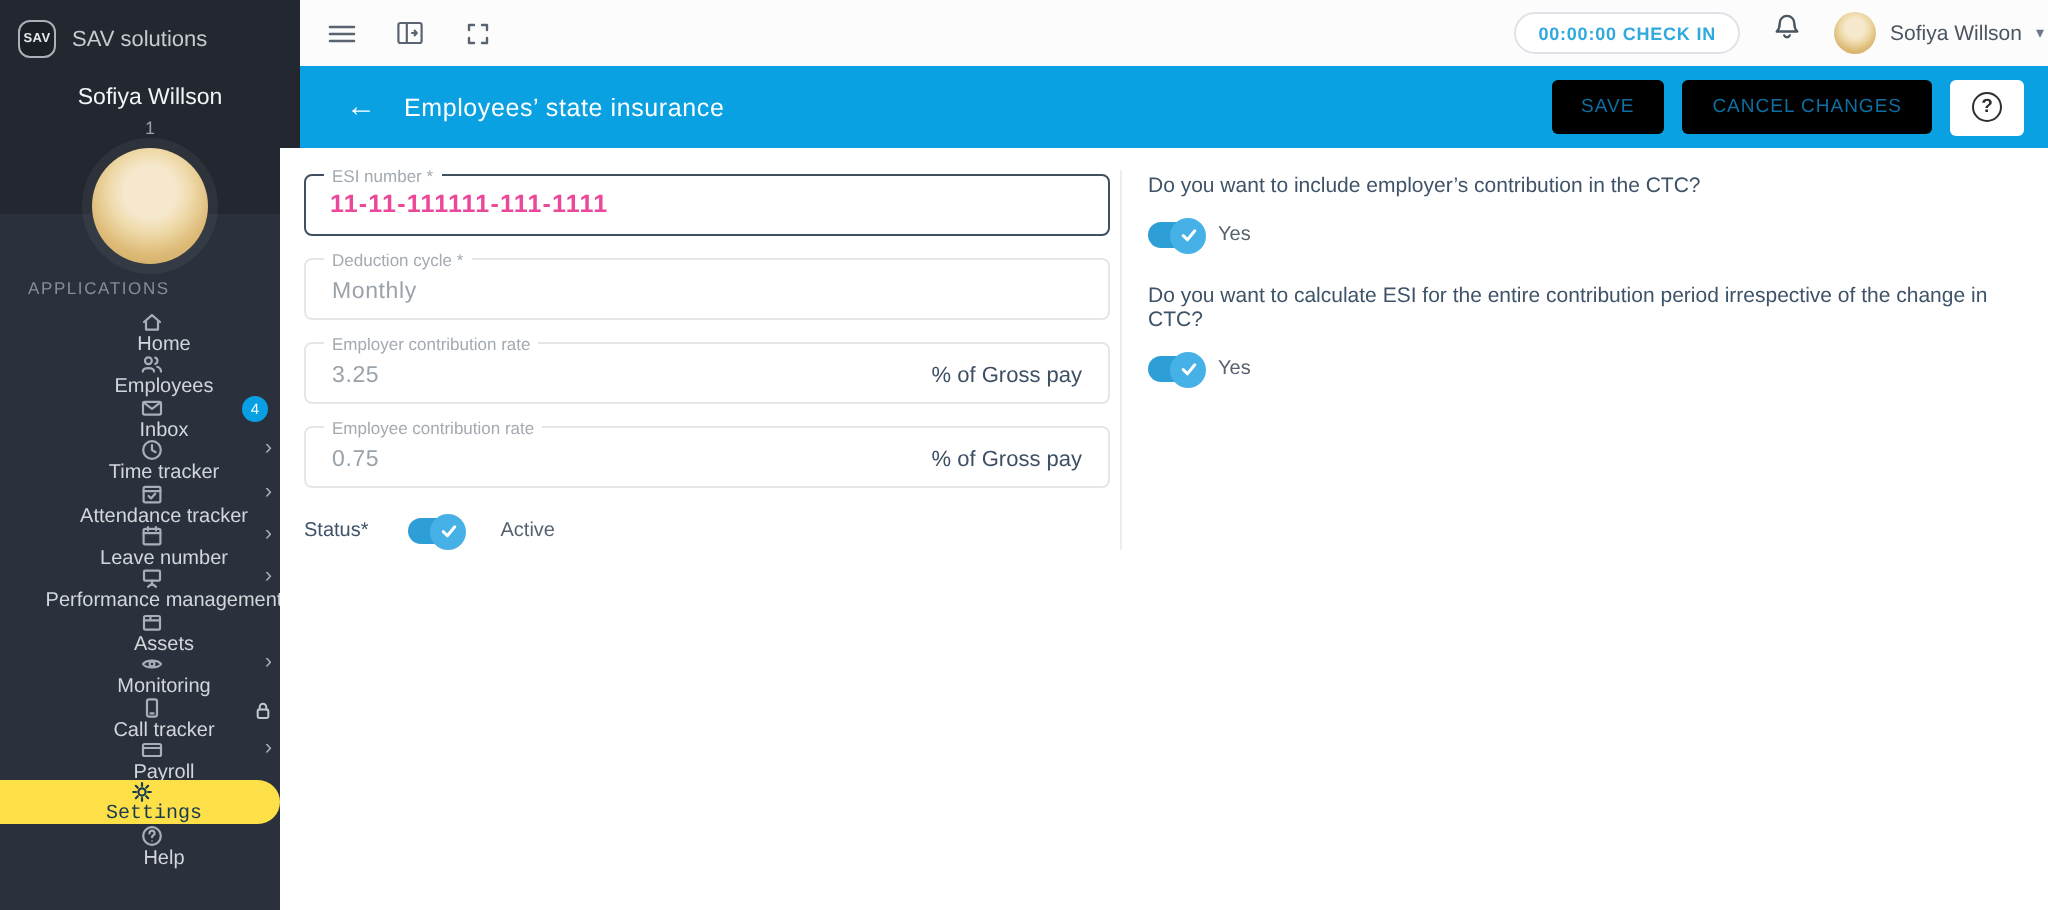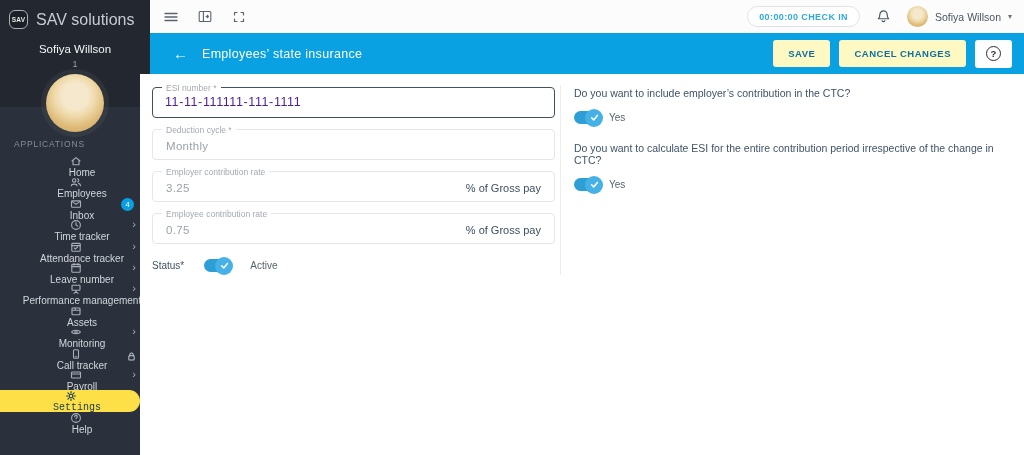--- a/index.html
+++ b/index.html
@@ -5,21 +5,21 @@
   * { margin:0; padding:0; box-sizing:border-box; }
   html,body { width:1024px; height:455px; overflow:hidden; font-family:"Liberation Sans", sans-serif; }
   .app { position:relative; width:1024px; height:455px; background:#fff; }
 
   
   .sidebar { position:absolute; left:0; top:0; width:150px; height:455px; background:#2b313c; }
   .user-panel { position:relative; width:150px; height:107px; background:#232830; }
   .brand { display:flex; align-items:center; gap:8px; padding:10px 0 0 9px; }
   .brand-logo { width:19px; height:19px; background:#1b2026; border:1px solid #aab0b8; border-radius:6px;
     color:#e8eaec; font-size:6.5px; font-weight:bold; display:flex; align-items:center; justify-content:center; letter-spacing:.2px;}
-  .brand-name { color:#c7cbd1; font-size:16px; }
+  .brand-name { color:#c7cbd1; font-size:11px; }
   .user-name { text-align:center; color:#f2f4f6; font-size:11.5px; margin-top:14px; }
   .user-count { text-align:center; color:#9aa0a8; font-size:9px; margin-top:4px; }
   .avatar-big { position:absolute; left:46px; top:74px; width:58px; height:58px; border-radius:50%;
     background:radial-gradient(circle at 50% 38%, #f6e8cd 0 28%, #eed9a8 45%, #ddba77 68%, #c9a25c 100%);
     box-shadow:0 0 0 5px rgba(255,255,255,0.05); }
   .section-label { color:#878d97; font-size:8.5px; letter-spacing:.8px; padding:32px 0 6px 14px; }
   .nav { }
   .nav-item { position:relative; display:flex; align-items:center; height:21.4px; padding-left:14px; color:#d2d6db; cursor:pointer;flex-direction:column; }
   .nav-item .nico { width:12px; height:12px; color:#a9afb8; display:flex; align-items:center; margin-right:12px; flex:0 0 12px; }
   .nav-item .nlabel { font-size:10px; white-space:nowrap; }
@@ -27,52 +27,52 @@
   .nav-item .lock { position:absolute; right:13px; width:11px; height:11px; color:#c3c8cf; }
   .nav-item .badge { position:absolute; right:16px; width:13px; height:13px; background:#09a0e3; border-radius:50%;
     color:#fff; font-size:7.5px; display:flex; align-items:center; justify-content:center; }
   .nav-item.active { background:#fde047; border-radius:0 14px 14px 0; width:140px; color:#173a52;font-family:Liberation Mono, monospace; }
   .nav-item.active .nico { color:#173a52; }
 
   
   .topbar { position:absolute; left:150px; top:0; width:874px; height:33px; background:#fcfcfc; display:flex; align-items:center; }
   .tb-icons { display:flex; align-items:center; gap:16px; padding-left:12px; color:#5a6470; }
   .tb-btn { display:flex; align-items:center; justify-content:center; width:18px; height:18px; cursor:pointer; }
-  .tb-right { margin-left:auto; display:flex; align-items:center; gap:16px; padding-right:12px; }
+  .tb-right { margin-left:auto; display:flex; align-items:flex-start; gap:16px; padding-right:2px; }
   .checkin { border:1px solid #dfe3e7; border-radius:11px; height:21px; padding:0 11px; display:flex; align-items:center;
     color:#2fa9de; font-size:9px; font-weight:bold; letter-spacing:.4px; background:#fff; cursor:pointer; }
   .bell { color:#4a5560; width:15px; height:15px; cursor:pointer; }
   .avatar-sm { width:21px; height:21px; border-radius:50%;
     background:radial-gradient(circle at 50% 38%, #f6e8cd 0 28%, #eed9a8 45%, #ddba77 68%, #c9a25c 100%); }
   .tb-user { display:flex; align-items:center; gap:7px; cursor:pointer; }
   .tb-user-name { color:#4a5560; font-size:10.5px; }
   .tb-chev { color:#6b7682; font-size:8px; }
 
   
   .page-header { position:absolute; left:150px; top:33px; width:874px; height:41px; background:#09a1e2;
     display:flex; align-items:center; padding:0 12px 0 23px; }
   .back-arrow { color:#fff; font-size:15px; margin-right:14px; cursor:pointer; line-height:1; }
   .page-title { color:#fff; font-size:12.5px; letter-spacing:.3px; }
   .ph-right { margin-left:auto; display:flex; align-items:center; gap:9px; }
-  .hbtn { background:#fef9c3; color:#0d6fa2; border:none; border-radius:3px; font-size:9.5px; font-weight:bold;
+  .hbtn { background:#000000; color:#0d6fa2; border:none; border-radius:3px; font-size:9.5px; font-weight:normal;
     letter-spacing:.5px; padding:8px 15px; font-family:"Liberation Sans", sans-serif; cursor:pointer; }
   .help-btn { background:#fff; width:37px; height:28px; border-radius:3px; display:flex; align-items:center; justify-content:center; cursor:pointer; }
   .help-glyph { width:15px; height:15px; border:1.3px solid #2e2e2e; border-radius:50%; color:#2e2e2e;
     font-size:9.5px; font-weight:bold; display:flex; align-items:center; justify-content:center; }
 
   
   .content { position:absolute; left:140px; top:74px; width:874px; height:381px; background:#fff; }
   .form-col { position:absolute; left:12px; top:13px; width:403px; }
   .field { position:relative; border:1px solid #e4e7ea; border-radius:4px; height:31px; margin-bottom:11px; background:#fff; }
   .field .flabel { position:absolute; top:-5px; left:9px; background:#fff; padding:0 4px; font-size:8.5px; color:#a3aab1; white-space:nowrap; }
   .field .fvalue { position:absolute; left:13px; top:10px; font-size:11.5px; color:#9aa2aa; letter-spacing:.3px; }
   .field .fsuffix { position:absolute; right:13px; top:10px; font-size:11px; color:#3d4f63; font-weight:500; }
   .field.focused { border:1.5px solid #40505e; }
   .field.focused .esi-input { position:absolute; left:12px; top:0; width:330px; height:27px; border:none; outline:none;
-    font-size:12.5px; color:#4c1d95; font-weight:400; letter-spacing:.6px; font-family:"Liberation Sans", sans-serif; background:transparent; }
+    font-size:12.5px; color:#ec4899; font-weight:700; letter-spacing:.6px; font-family:"Liberation Sans", sans-serif; background:transparent; }
   .status-row { display:flex; align-items:center; gap:20px; margin-top:15px; }
   .status-label { font-size:10px; color:#3f5368; }
   .toggle { position:relative; width:26px; height:13px; background:#2d9ed6; border-radius:7px; cursor:pointer; flex:0 0 26px; display:inline-block; }
   .toggle .knob { position:absolute; right:-3px; top:-2.5px; width:18px; height:18px; border-radius:50%; background:#45b1e6;
     display:flex; align-items:center; justify-content:center; }
   .toggle-text { font-size:10px; color:#56636f; }
   .vdivider { position:absolute; left:420px; top:11px; width:1px; height:190px; background:#ededed; }
   .q-col { position:absolute; left:434px; top:13px; width:430px; }
   .q-text { font-size:10.5px; color:#3f5368; margin-bottom:12px; }
   .q-toggle-row { display:flex; align-items:center; gap:9px; margin-bottom:18px; }

